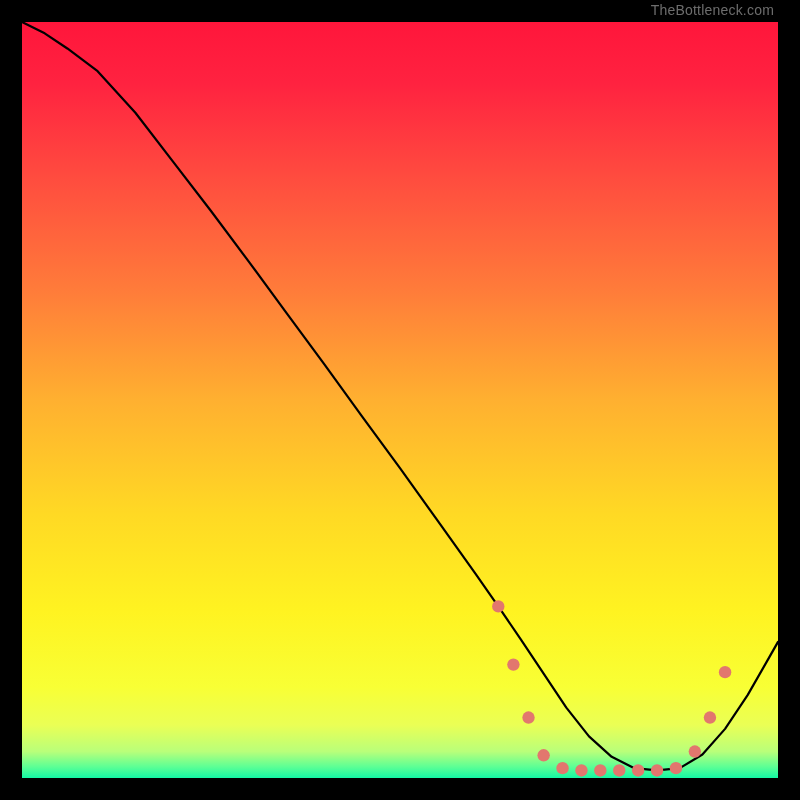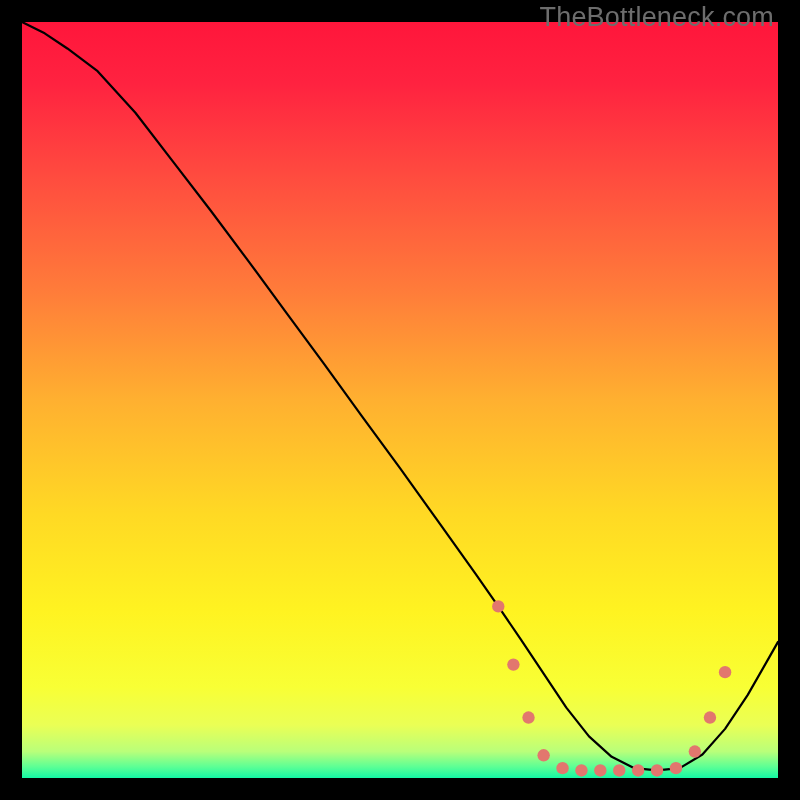--- a/index.html
+++ b/index.html
@@ -24,21 +24,21 @@
     left: 0;
     top: 0;
     width: 756px;
     height: 756px;
   }
   .watermark {
     position: absolute;
     top: 2px;
     right: 26px;
     color: #6d6d6d;
-    font-size: 27px;
+    font-size: 14px;
     font-weight: 500;
     letter-spacing: 0.2px;
     text-align: right;
   }
   svg {
     display: block;
   }
 </style>
 </head>
 <body>

